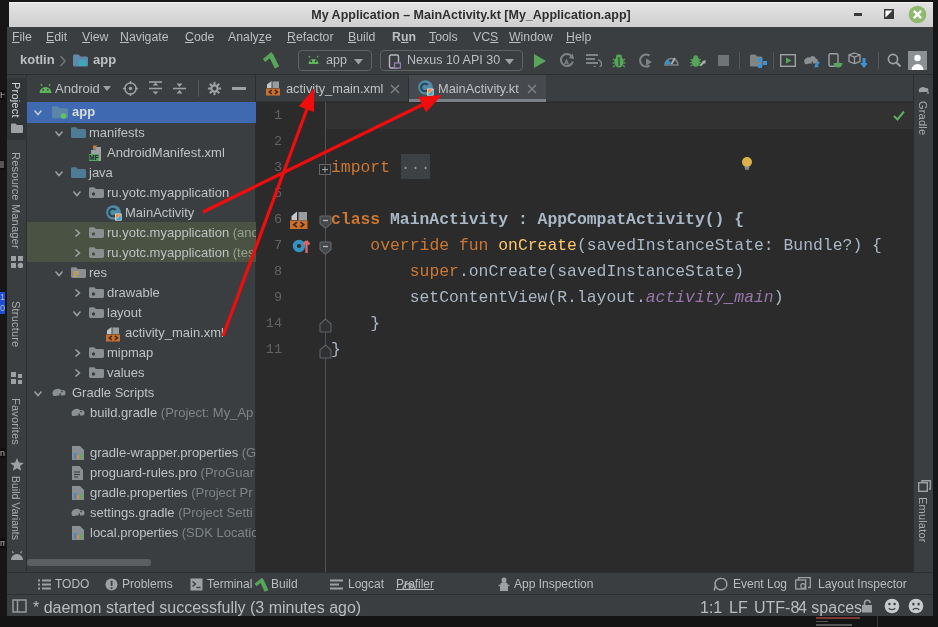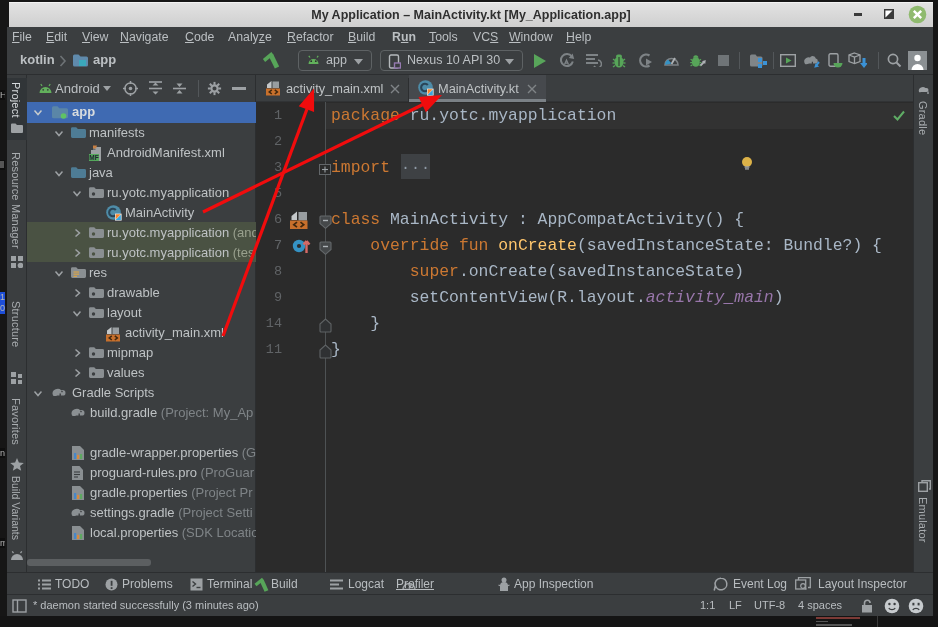--- a/index.html
+++ b/index.html
@@ -22,21 +22,21 @@
   font-size:12.5px; color:#bbbfc2; }
 
 #lstripe { left:7px; top:75px; width:20px; height:497px; background:#3b3e40; border-right:1px solid #2c2e30; }
 #rstripe { left:913px; top:75px; width:20px; height:497px; background:#3b3e40; border-left:1px solid #2c2e30; }
 #project { left:27px; top:75px; width:229px; height:497px; background:#3b3e40; border-right:1px solid #2c2e30;text-align:center; }
 #editor  { left:256px; top:75px; width:657px; height:497px; background:#2b2b2b; }
 #tabbar  { left:0; top:0; width:657px; height:27px; background:#3b3e40; border-bottom:1px solid #313335; }
 #botbar  { left:7px; top:572px; width:926px; height:22px; background:#3b3e40; border-top:1px solid #2c2e30;
   color:#b9bdc0; font-size:12px; }
 #statusbar { left:7px; top:594px; width:926px; height:22px; background:#3b3e40; border-top:1px solid #2c2e30;
-  color:#b9bdc0; font-size:11px; }
+  color:#b9bdc0; font-size:16px; }
 .vlabel { writing-mode:vertical-rl; color:#a9adb0; font-size:11px; letter-spacing:0.2px; }
 
 .trow { position:absolute; left:0; width:229px; height:20px; color:#bec2c4; font-size:13px; line-height:20px; white-space:nowrap; overflow:hidden; }
 .trow .sec { color:#7f8487; }
 .chev { position:absolute; width:9px; height:9px; }
 
 .cl { position:absolute; left:331px; font-family:"Liberation Mono", monospace; font-size:16.4px; color:#a9b7c6; white-space:pre; line-height:26px; height:26px; }
 .ln { position:absolute; width:26px; text-align:right; font-family:"Liberation Mono", monospace; font-size:13.5px; color:#606366; line-height:26px; height:26px; left:256px; }
 .kw { color:#cc7832; }
 .fn { color:#ffc66d; }
@@ -531,24 +531,23 @@
   <div class="ln" style="top:54px;left:0;">2</div>
   <div class="ln" style="top:80px;left:0;">3</div>
   <div class="ln" style="top:106px;left:0;">5</div>
   <div class="ln" style="top:132px;left:0;">6</div>
   <div class="ln" style="top:158px;left:0;">7</div>
   <div class="ln" style="top:184px;left:0;">8</div>
   <div class="ln" style="top:210px;left:0;">9</div>
   <div class="ln" style="top:236px;left:0;">14</div>
   <div class="ln" style="top:262px;left:0;">11</div>
 
-  <div class="cl" style="left:75px;top:28px;"><span class="kw">package</span> ru.yotc.myapplication</div>
   <div class="cl" style="left:75px;top:80px;"><span class="kw">import</span></div>
   <div class="abs" style="left:145px;top:79px;width:29px;height:25px;background:#3e4144;color:#8f9aa5;font-family:'Liberation Mono',monospace;font-size:15px;line-height:24px;text-align:center;letter-spacing:1px;">...</div>
-  <div class="cl" style="left:75px;top:132px;"><span class="kw">class</span> MainActivity : AppCompatActivity() {</div>
+  <div class="cl" style="left:75px;top:132px;font-weight:bold;"><span class="kw">class</span> MainActivity : AppCompatActivity() {</div>
   <div class="cl" style="left:75px;top:158px;">    <span class="kw">override</span> <span class="kw">fun</span> <span class="fn">onCreate</span>(savedInstanceState: Bundle?) {</div>
   <div class="cl" style="left:75px;top:184px;">        <span class="kw">super</span>.onCreate(savedInstanceState)</div>
   <div class="cl" style="left:75px;top:210px;">        setContentView(R.layout.<span class="res">activity_main</span>)</div>
   <div class="cl" style="left:75px;top:236px;">    }</div>
   <div class="cl" style="left:75px;top:262px;">}</div>
 
   <svg class="icon" style="left:33px;top:134px;" width="21" height="21">
     <rect x="9.5" y="3" width="8.5" height="8.5" fill="#989da0"></rect>
     <path d="M2.5 11 L2.5 7 L8 2.5 L8 11 z" fill="#c3c7c9"></path>
     <rect x="1" y="11.5" width="17.5" height="8.5" fill="#c8702c"></rect>

